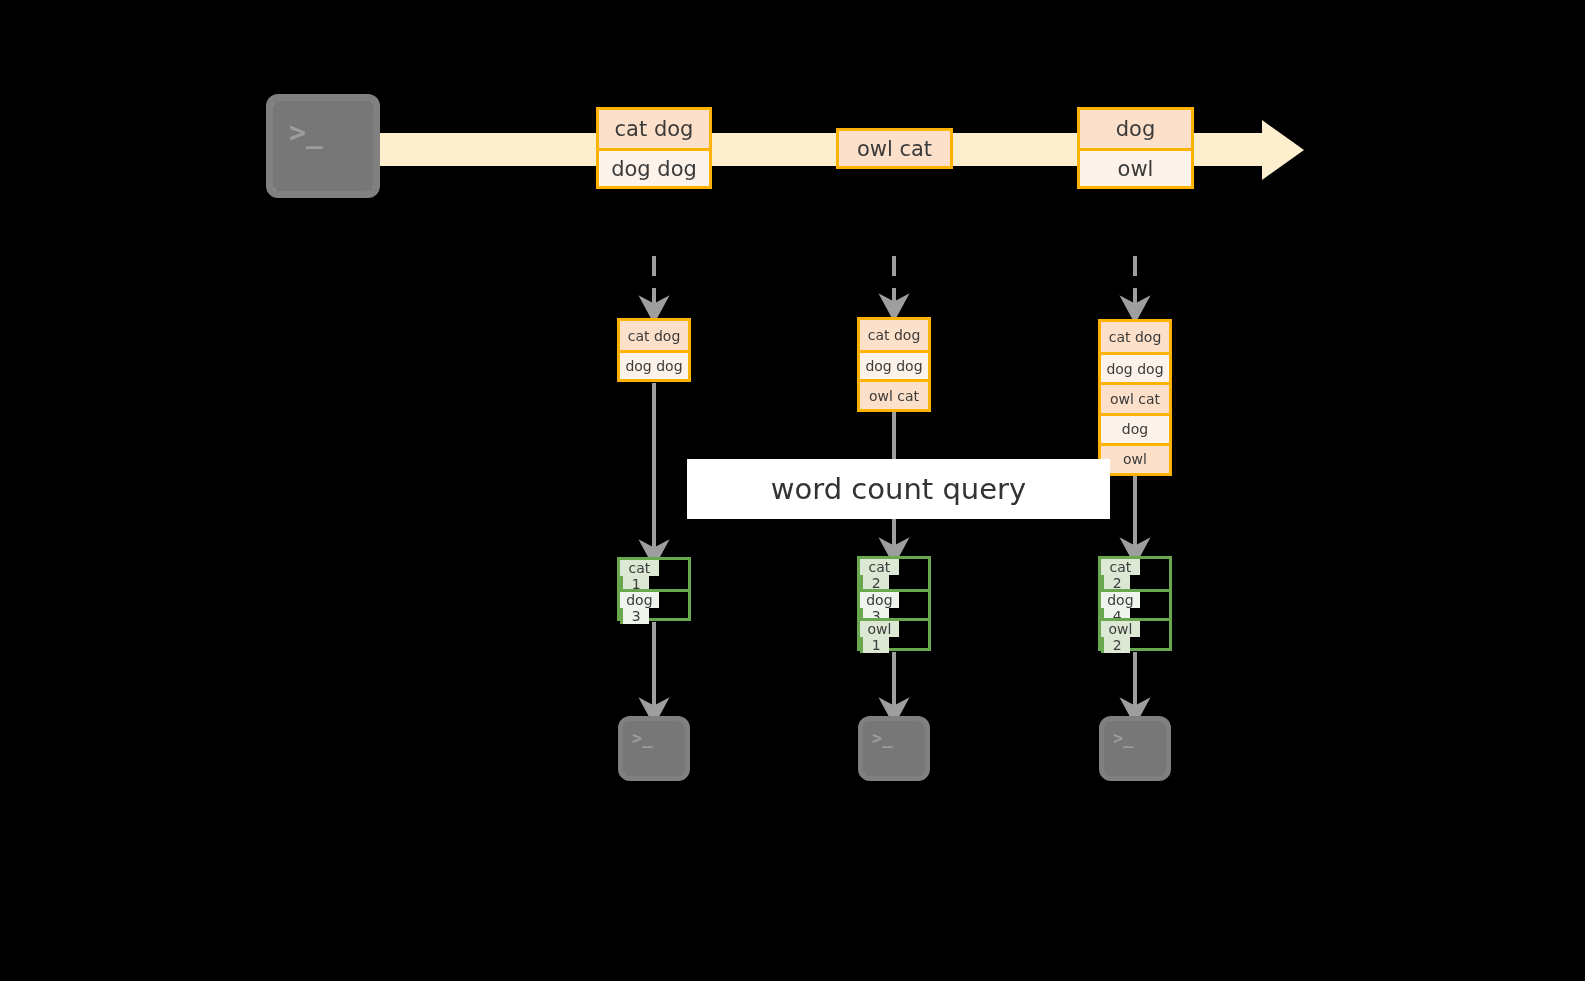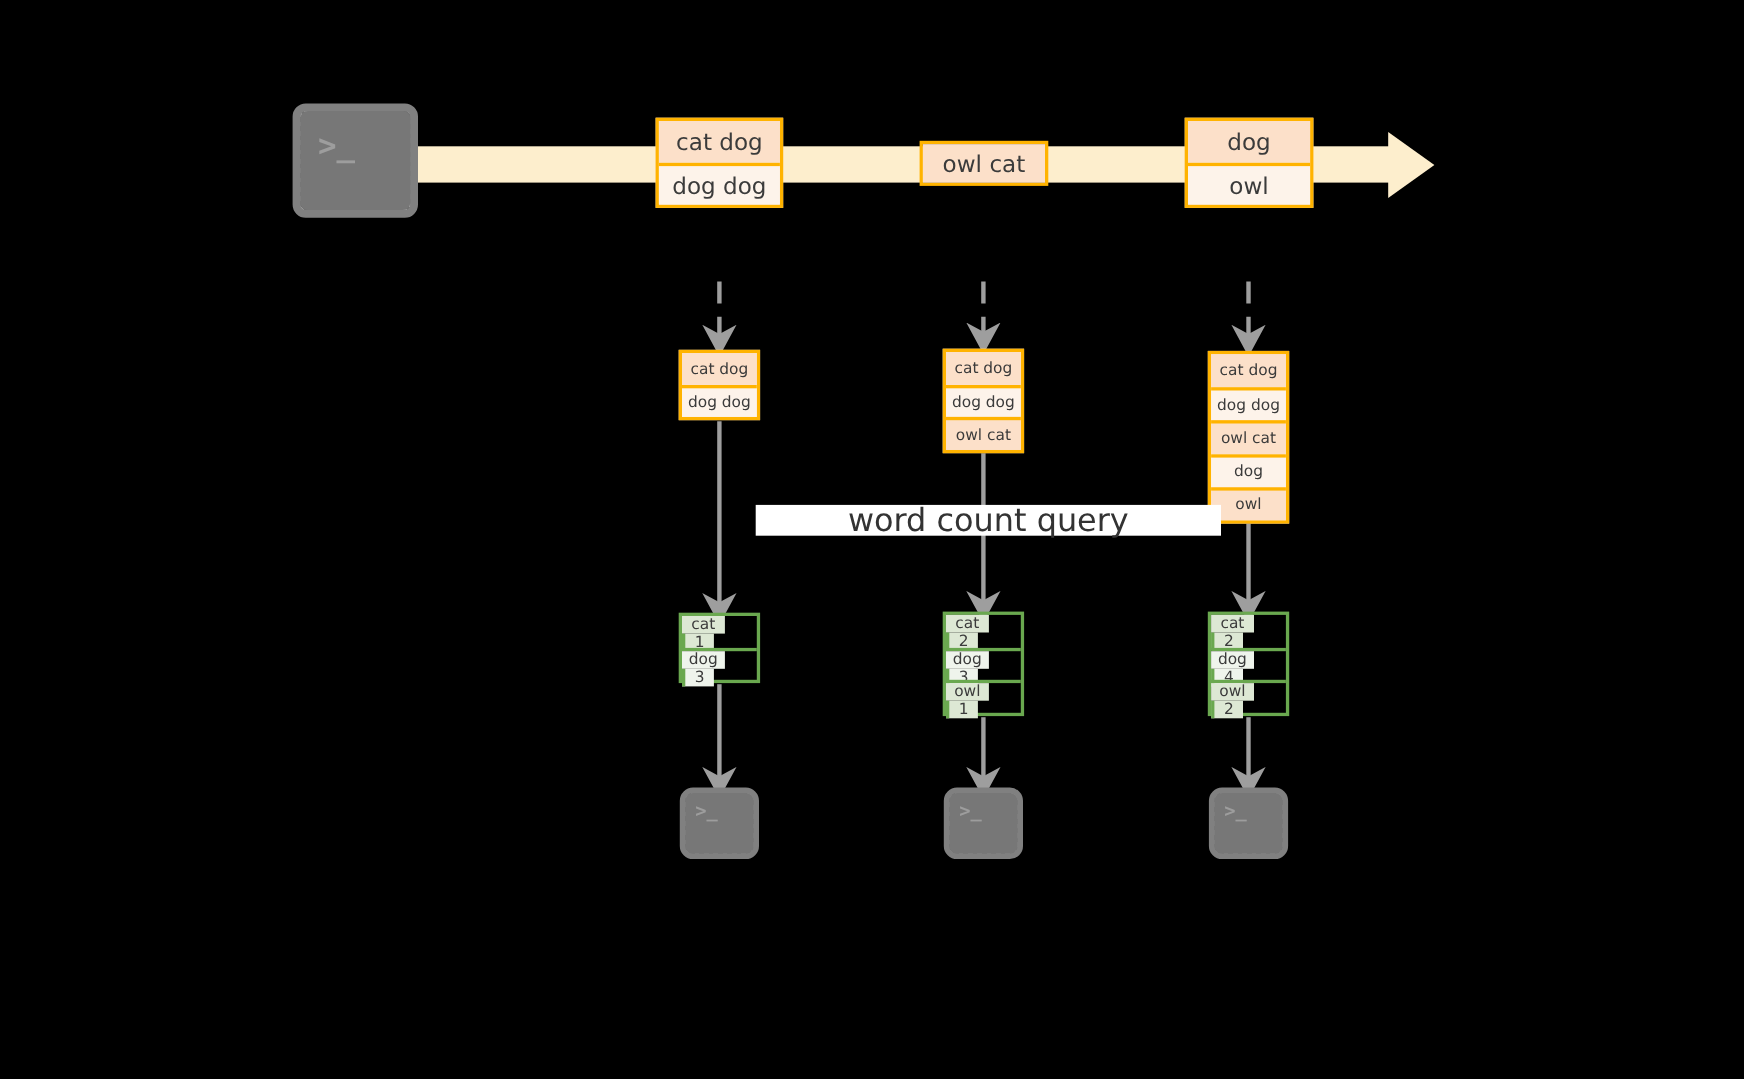--- a/index.html
+++ b/index.html
@@ -116,21 +116,21 @@
   </div>
 
   <div class="msgbox" style="left:1098px;top:319px;width:74px;height:157px;">
     <div class="msgrow dark" style="height:20%;font-size:14px;">cat dog</div>
     <div class="msgrow light" style="height:20%;font-size:14px;">dog dog</div>
     <div class="msgrow dark" style="height:20%;font-size:14px;">owl cat</div>
     <div class="msgrow light" style="height:20%;font-size:14px;">dog</div>
     <div class="msgrow dark" style="height:20%;font-size:14px;">owl</div>
   </div>
 
-  <div class="label-band" style="left:687px;top:459px;width:423px;height:28px;font-size:29px;">word count query</div>
+  <div class="label-band" style="left:687px;top:459px;width:423px;height:60px;font-size:29px;">word count query</div>
 
   <div class="kvtable" style="left:617px;top:557px;width:74px;height:64px;">
     <div class="kvrow dark" style="height:50%;">
       <div class="kvkey" style="width:57%;font-size:14px;">cat</div>
       <div class="kvval" style="width:43%;font-size:14px;">1</div>
     </div>
     <div class="kvrow light" style="height:50%;">
       <div class="kvkey" style="width:57%;font-size:14px;">dog</div>
       <div class="kvval" style="width:43%;font-size:14px;">3</div>
     </div>

